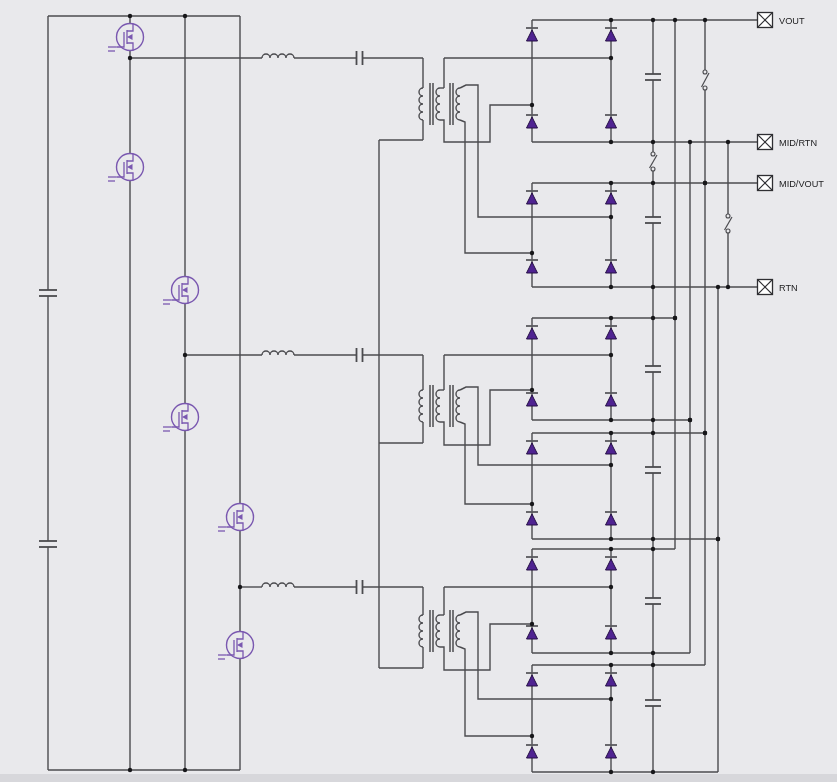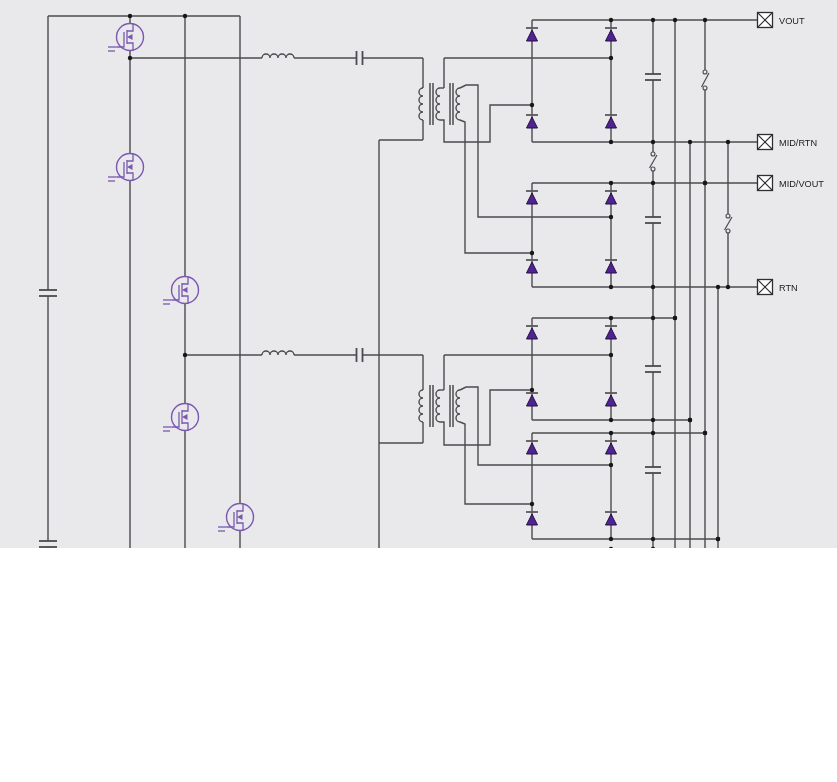--- a/index.html
+++ b/index.html
@@ -1,17 +1,17 @@
 <!DOCTYPE html>
 <html><head>
 <meta charset="utf-8">
 <style>
   html,body{margin:0;padding:0;}
   body{font-family:"Liberation Sans",sans-serif;}
-  #stage{position:relative;width:837px;height:548px;overflow:hidden;}
+  #stage{position:relative;width:837px;height:782px;overflow:hidden;}
   #schematic{position:absolute;left:0;top:0;}
   text{font-family:"Liberation Sans",sans-serif;}
 </style>
 </head>
 <body>
 
 <div id="stage">
   <svg id="schematic" width="837" height="782" viewBox="0 0 837 782">
       <rect x="0" y="0" width="837" height="782" fill="#e9e9ec"></rect>
       <rect x="0" y="774" width="837" height="8" fill="#d7d7db"></rect>

